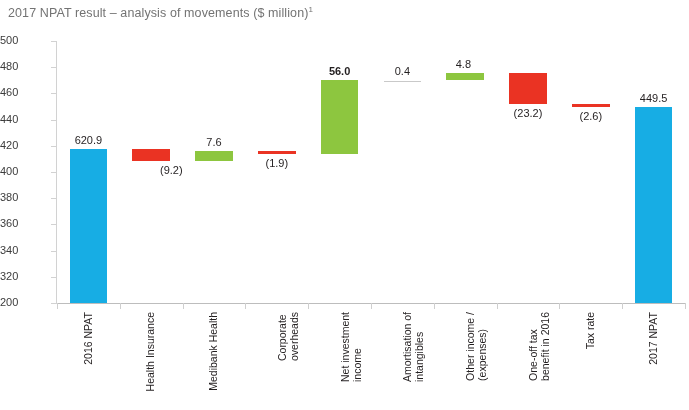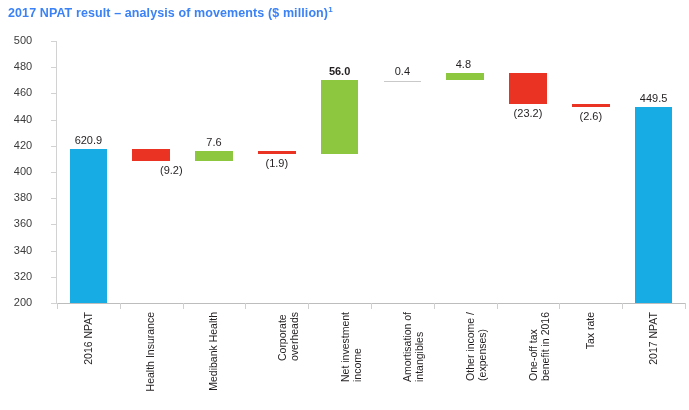--- a/index.html
+++ b/index.html
@@ -17,22 +17,22 @@
   #chart-root {
     position: relative;
     width: 689px;
     height: 410px;
   }
   #chart-title {
     position: absolute;
     left: 8px;
     top: 5px;
     font-size: 12.5px;
-    font-weight: bold;
-    color: #3b82f6;
+    font-weight: normal;
+    color: #737373;
     letter-spacing: 0.1px;
     white-space: nowrap;
   }
   #chart-title sup {
     font-size: 8px;
     vertical-align: super;
   }
   #axis-line-y {
     position: absolute;
     left: 56px;
@@ -60,21 +60,21 @@
     position: absolute;
     left: 51px;
     width: 6px;
     height: 1px;
     background: #d2d2d2;
   }
   .y-tick .tick-label {
     position: absolute;
     left: 0px;
     width: 46px;
-    text-align: center;
+    text-align: left;
     font-size: 11px;
     color: #3c3c3c;
     transform: translateY(-7px);
   }
 
   .x-tick {
     position: absolute;
     top: 303px;
     width: 1px;
     height: 6px;

